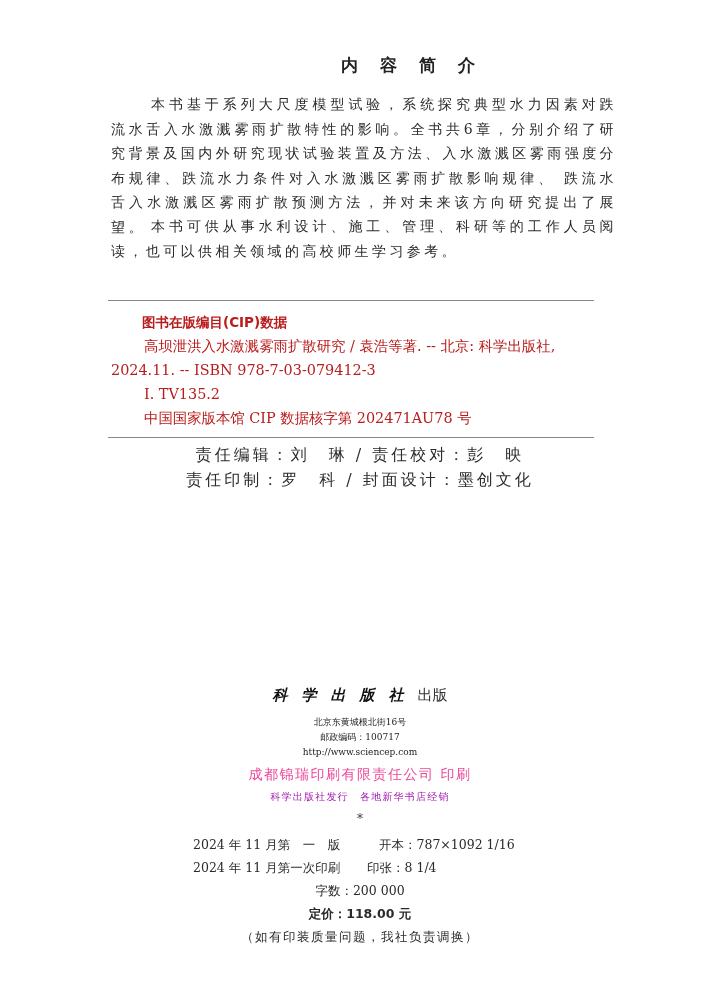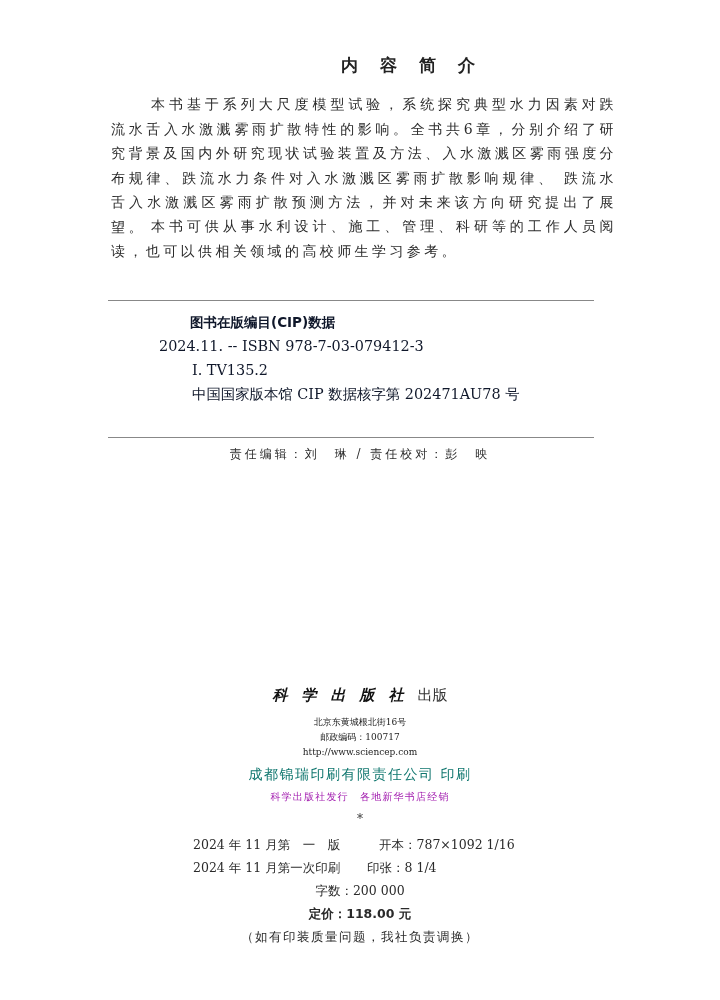--- a/index.html
+++ b/index.html
@@ -14,57 +14,59 @@
     font-size: 17px; letter-spacing: 22px; text-indent: 22px; font-weight: bold; color: #222; padding-left: 48px;
   }
   .para {
     left: 111px; width: 506px; font-size: 14px; line-height: 24.5px;
     letter-spacing: 3.4px; text-align: justify; color: #2c2c2c; margin: 0;
   }
   .p1 { top: 92px; }
   .p2 { top: 214px; }
   .indent { text-indent: 40px; }
   .rule { left: 108px; width: 486px; height: 0; border-top: 1.2px solid #888; }
-  .cip { left: 111px; width: 500px; font-size: 14.4px; line-height: 24px; color: #0f172a; margin-left: 48px; }
+  .cip { left: 111px; width: 500px; font-size: 14.4px; line-height: 24px; color: #b91c1c; }
   .cip-line { white-space: nowrap; }
   .cip-head { font-weight: bold; font-family: "DejaVu Sans", "Liberation Sans", sans-serif; font-size: 13.5px; }
   .ind2 { padding-left: 33px; }
-  .credits { left: 0; width: 720px; text-align: center; font-size: 12px; line-height: 25px; letter-spacing: 3px; color: #2c2c2c; }
+  .credits { left: 0; width: 720px; text-align: center; font-size: 16px; line-height: 25px; letter-spacing: 3px; color: #2c2c2c; }
   .center { left: 0; width: 720px; text-align: center; }
   .logo { top: 686px; font-size: 15px; }
   .logo .calli { font-family: "DejaVu Serif", serif; font-weight: bold; font-style: italic; letter-spacing: 14px; color: #111; }
   .logo .pub { font-family: "Liberation Sans", sans-serif; font-size: 15px; color: #333; }
   .addr { font-size: 9px; line-height: 14px; color: #222; }
-  .printer { top: 766px; font-size: 14px; letter-spacing: 1.5px; color: #0f766e; font-family: "DejaVu Sans", sans-serif; }
+  .printer { top: 766px; font-size: 14px; letter-spacing: 1.5px; color: #ec4899; font-family: "DejaVu Sans", sans-serif; }
   .dist { top: 790px; font-size: 10px; letter-spacing: 1.2px; color: #a21caf; }
   .star { top: 812px; font-size: 12px; color: #333; }
   .spec { font-size: 12.5px; color: #2a2a2a; white-space: nowrap; }
   .price { font-weight: bold; font-family: "DejaVu Sans", sans-serif; font-size: 12.5px; }
 </style>
 </head>
 <body>
 
 <div class="abs title">内容简介</div>
 
 <p class="abs para p1 indent">本书基于系列大尺度模型试验，系统探究典型水力因素对跌流水舌入水激溅雾雨扩散特性的影响。全书共6章，分别介绍了研究背景及国内外研究现状试验装置及方法、入水激溅区雾雨强度分布规律、跌流水力条件对入水激溅区雾雨扩散影响规律、 跌流水舌入水激溅区雾雨扩散预测方法，并对未来该方向研究提出了展望。</p>
 <p class="abs para p2 indent">本书可供从事水利设计、施工、管理、科研等的工作人员阅读，也可以供相关领域的高校师生学习参考。</p>
 
 <div class="abs rule" style="top:300px;"></div>
 
 <div class="abs cip" style="top:310px;">
   <div class="cip-line cip-head ind2" style="padding-left:31px;">图书在版编目(CIP)数据</div>
+  <div class="cip-line ind2">高坝泄洪入水激溅雾雨扩散研究 / 袁浩等著. -- 北京: 科学出版社,</div>
   <div class="cip-line">2024.11. -- ISBN 978-7-03-079412-3</div>
   <div class="cip-line ind2">Ⅰ. TV135.2</div>
   <div class="cip-line ind2">中国国家版本馆 CIP 数据核字第 202471AU78 号</div>
 </div>
 
 <div class="abs rule" style="top:437px;"></div>
 
 <div class="abs credits" style="top:442px;">
   <div>责任编辑：刘　琳 / 责任校对：彭　映</div>
+  <div>责任印制：罗　科 / 封面设计：墨创文化</div>
 </div>
 
 <div class="abs center logo">
   <span class="calli">科学出版社</span><span class="pub">出版</span>
 </div>
 
 <div class="abs center addr" style="top:715px;">北京东黄城根北街16号</div>
 <div class="abs center addr" style="top:730px;">邮政编码：100717</div>
 <div class="abs center addr" style="top:745px;">http://www.sciencep.com</div>
 

